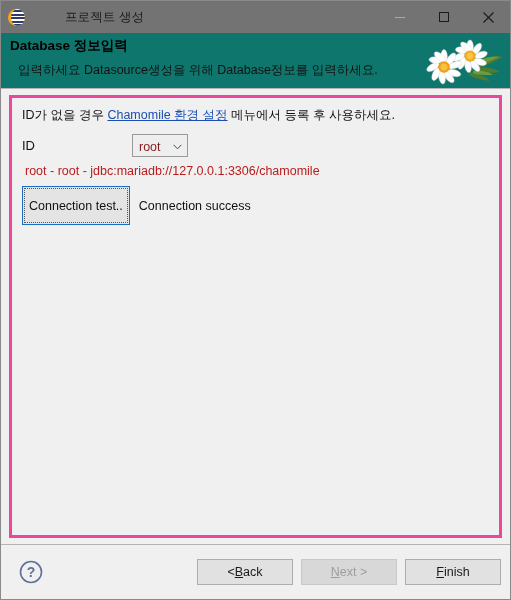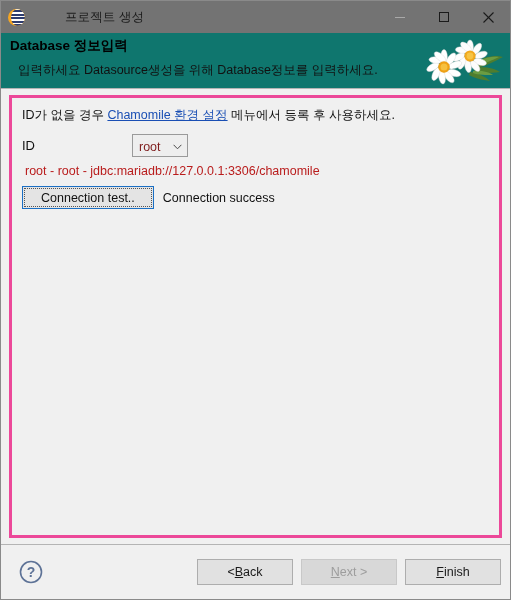--- a/index.html
+++ b/index.html
@@ -172,27 +172,27 @@
     padding-left: 3px;
     margin-bottom: 8px;
     white-space: nowrap;
   }
 
   .row-test {
     display: flex;
     align-items: center;
   }
   .test-btn {
-    height: 23px;
+    height: 39px;
     border: 1px solid #1a6fc4;
     background: #e4e4e4;
     font-family: "Liberation Sans", sans-serif;
     font-size: 12.5px;
     color: #111111;
-    padding: 0 18px;
+    padding: 0 6px;
     cursor: default;
     position: relative;
     white-space: nowrap;
   }
   .test-btn::after {
     content: "";
     position: absolute;
     left: 1px; right: 1px; top: 1px; bottom: 1px;
     border: 1px dotted #555555;
     pointer-events: none;

